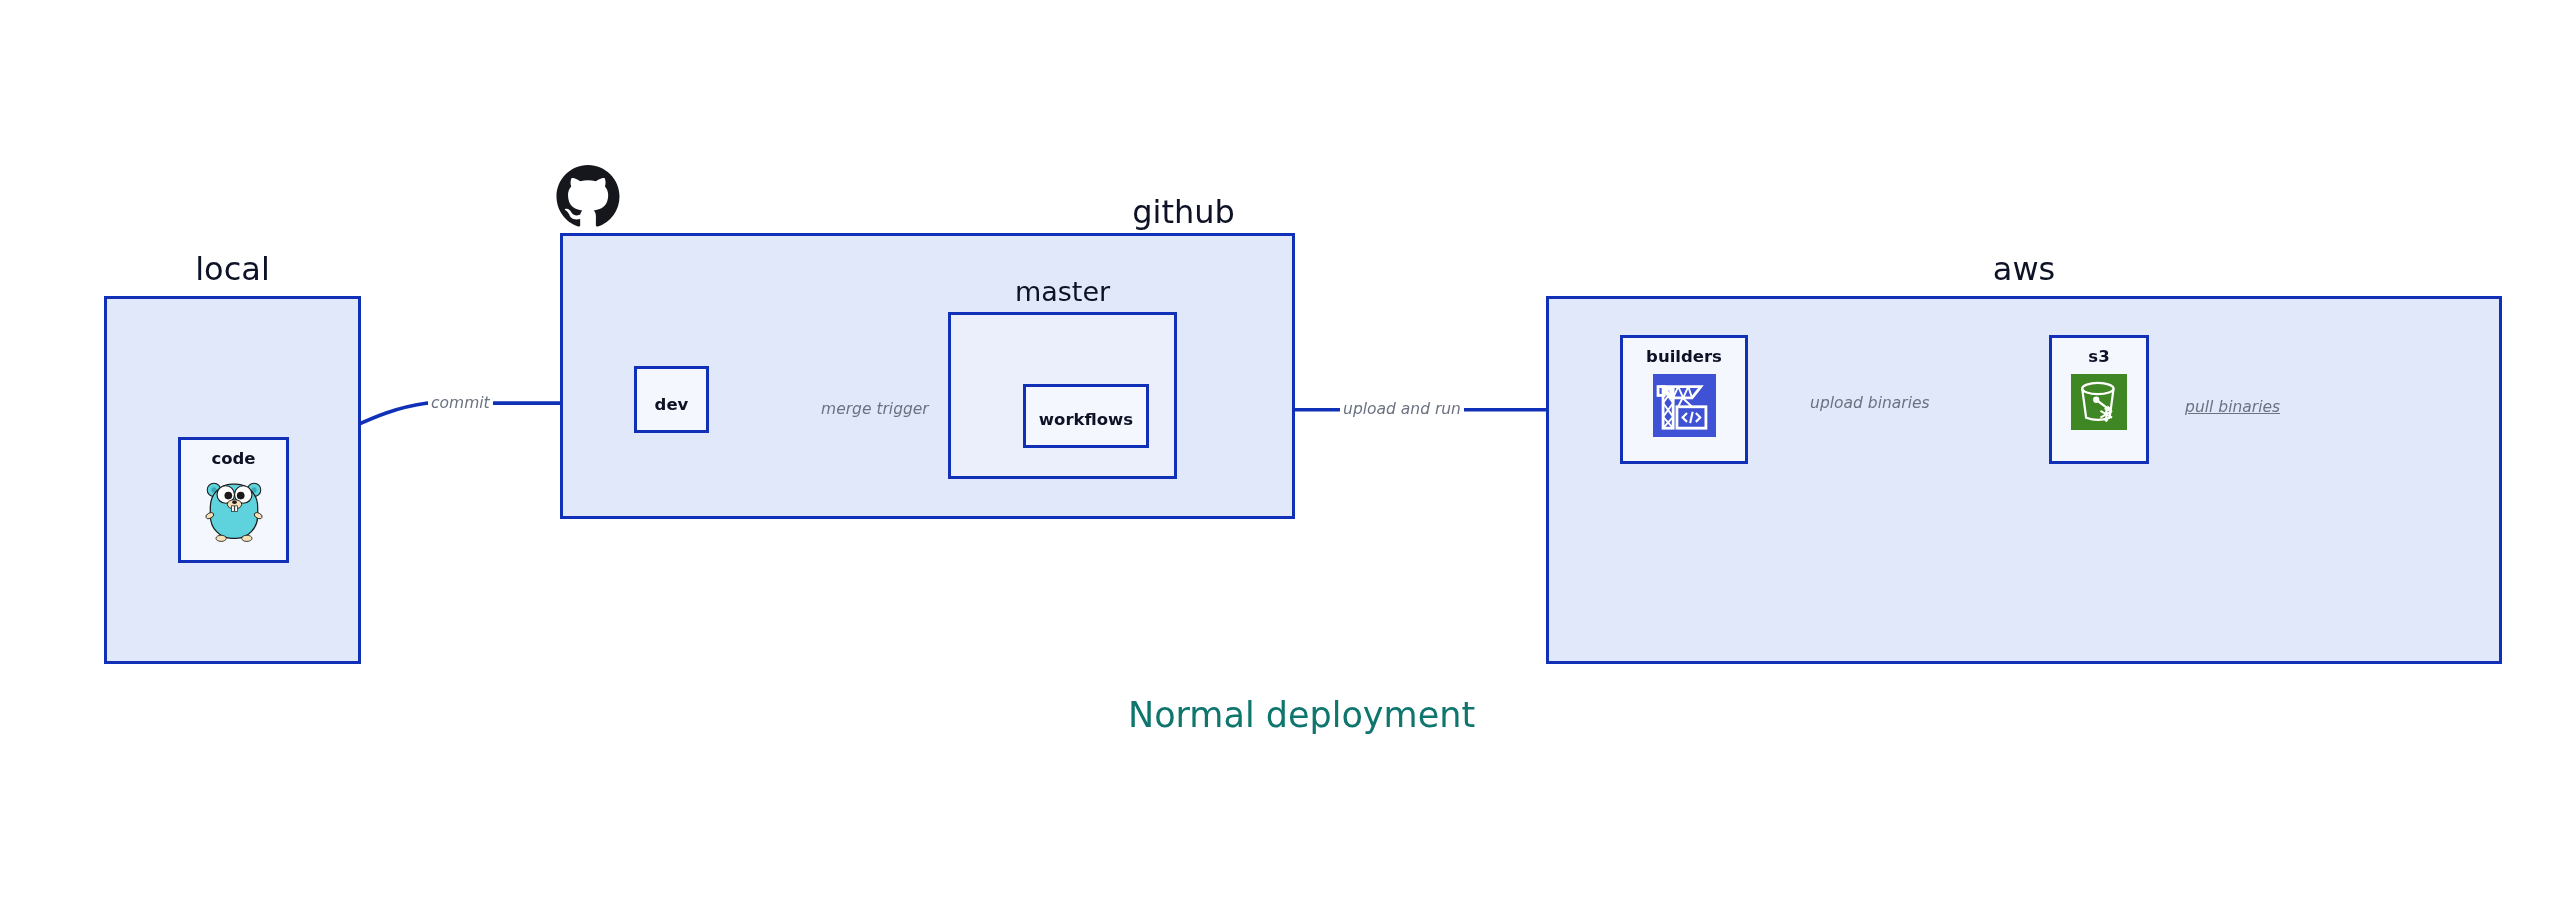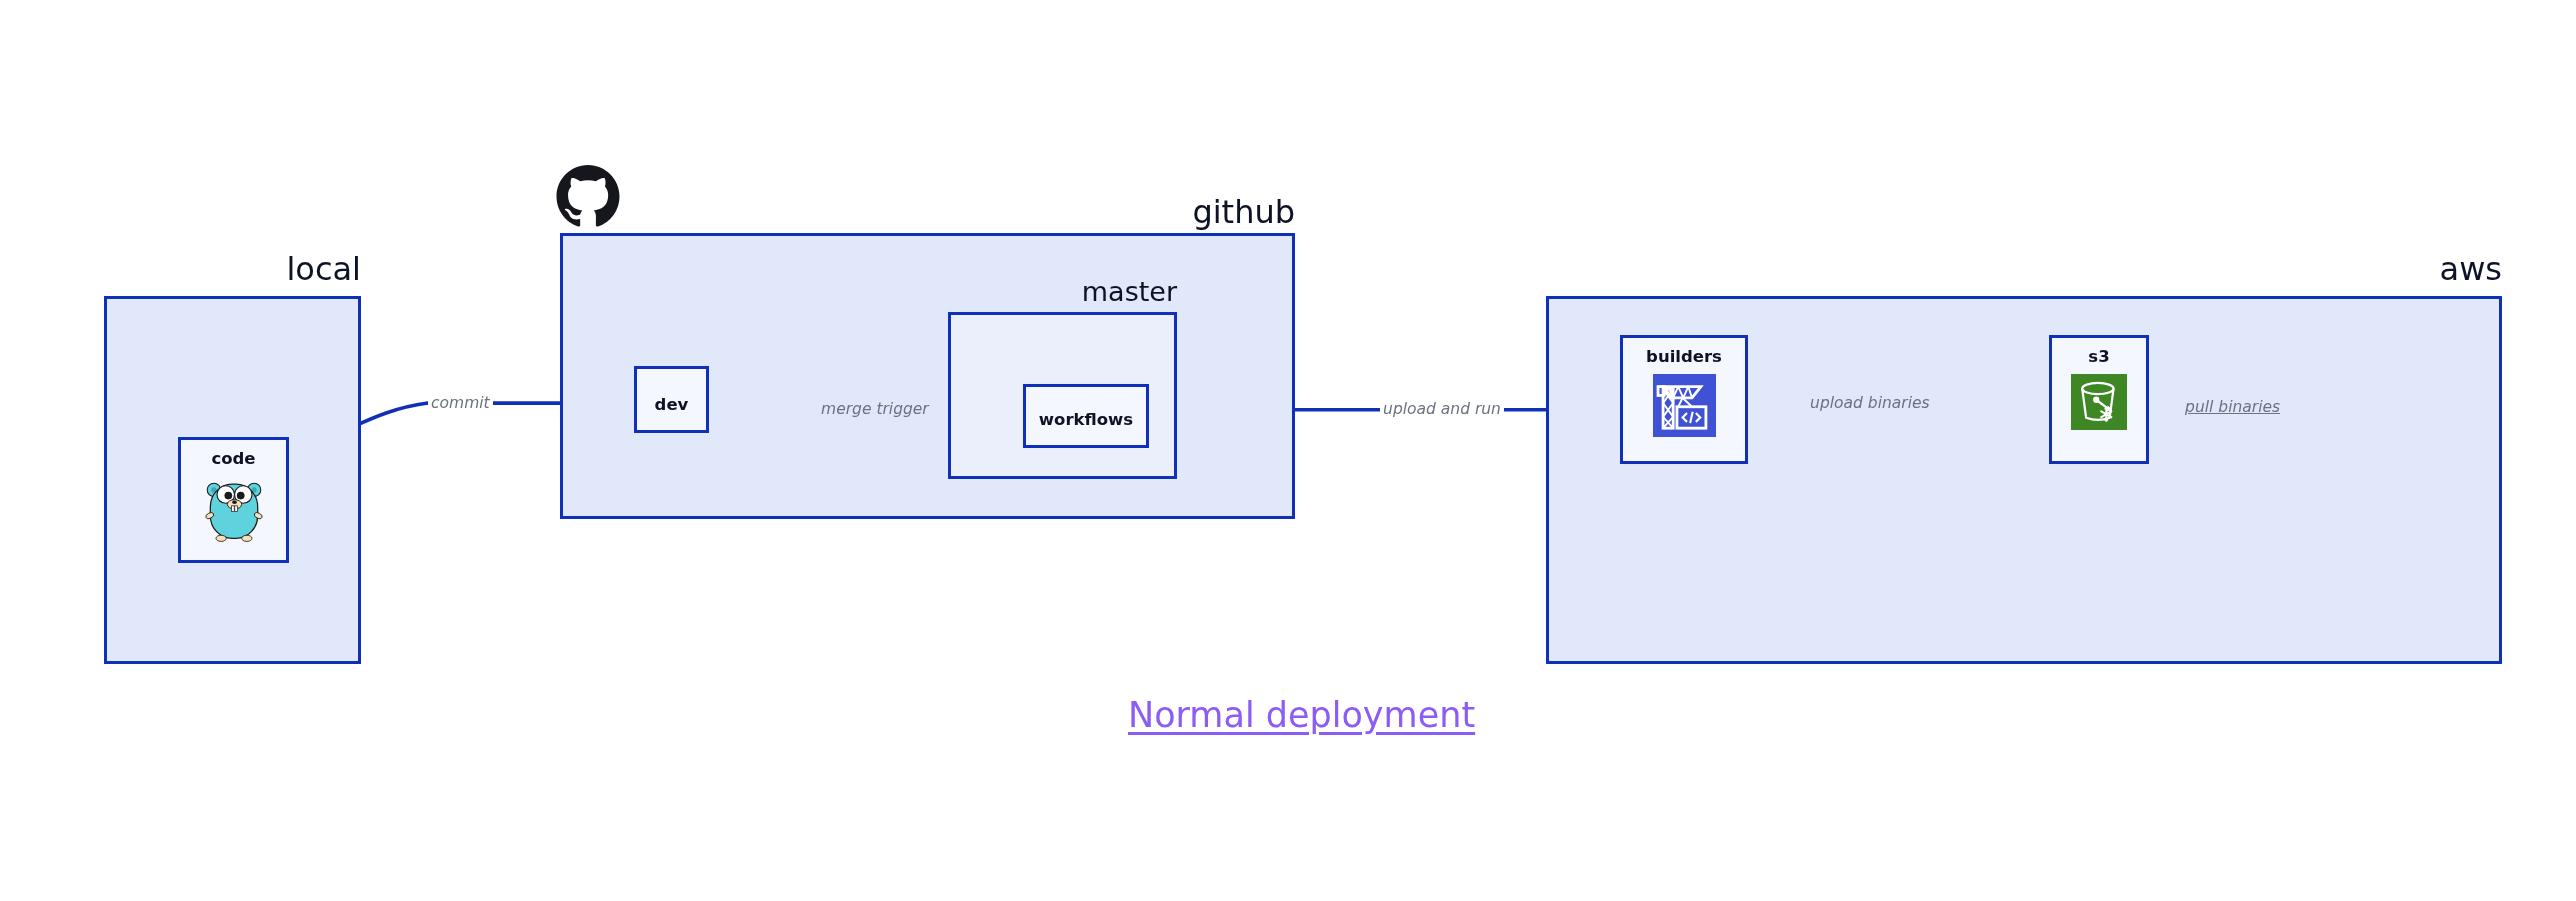--- a/index.html
+++ b/index.html
@@ -16,21 +16,21 @@
     background:#e1e8fa;
     border:3.6px solid #1030b8;
     box-sizing:border-box;
   }
   .group-title{
     position:absolute;
     color:#0d1226;
     font-size:32px;
     line-height:1;
     white-space:nowrap;
-    text-align:right;
+    text-align:center;
     font-weight:400;
   }
 
   
   .subgroup{
     position:absolute;
     background:#eaeffb;
     border:3.1px solid #1030b8;
     box-sizing:border-box;
   }
@@ -71,24 +71,23 @@
     white-space:nowrap;
     background:#ffffff;
     padding:0 3.1px;
     line-height:1;
   }
   .edge-label.on-fill{background:transparent;}
 
   
   .caption{
     position:absolute;
-    color:#8b5cf6;
+    color:#0f766e;
     font-size:35px;
     line-height:1;
-    text-decoration:underline;
     text-underline-offset:5.2px;
     white-space:nowrap;
     font-weight:400;
   }
 
   
   .gh-mark{position:absolute;}
 </style>
 </head>
 <body>
@@ -175,21 +174,21 @@
   <div class="group-title" style="left:948px;top:278px;width:229px;font-size:27px;">master</div>
 
   <div class="subgroup" style="left:948px;top:312px;width:229px;height:167px;"></div>
 
   <div class="node" style="left:1023px;top:384px;width:126px;height:64px;justify-content:center;">
     <div class="node-label" style="margin-top:8px;">workflows</div>
   </div>
 
   <div class="edge-label on-fill" style="left:818px;top:402px;background:#e1e8fa;">merge trigger</div>
 
-  <div class="edge-label" style="left:1380px;top:402px;">upload and run</div>
+  <div class="edge-label" style="left:1340px;top:402px;">upload and run</div>
 
   <div class="group-title" style="left:1546px;top:253px;width:956px;">aws</div>
 
   <div class="group" style="left:1546px;top:296px;width:956px;height:368px;"></div>
 
   <div class="node" style="left:1620px;top:335px;width:128px;height:129px;">
     <div class="node-label">builders</div>
     <span class="node-icon">
       <svg width="63" height="63" viewBox="0 0 100 100">
         <rect x="0" y="0" width="100" height="100" fill="#3f51d4"></rect>

